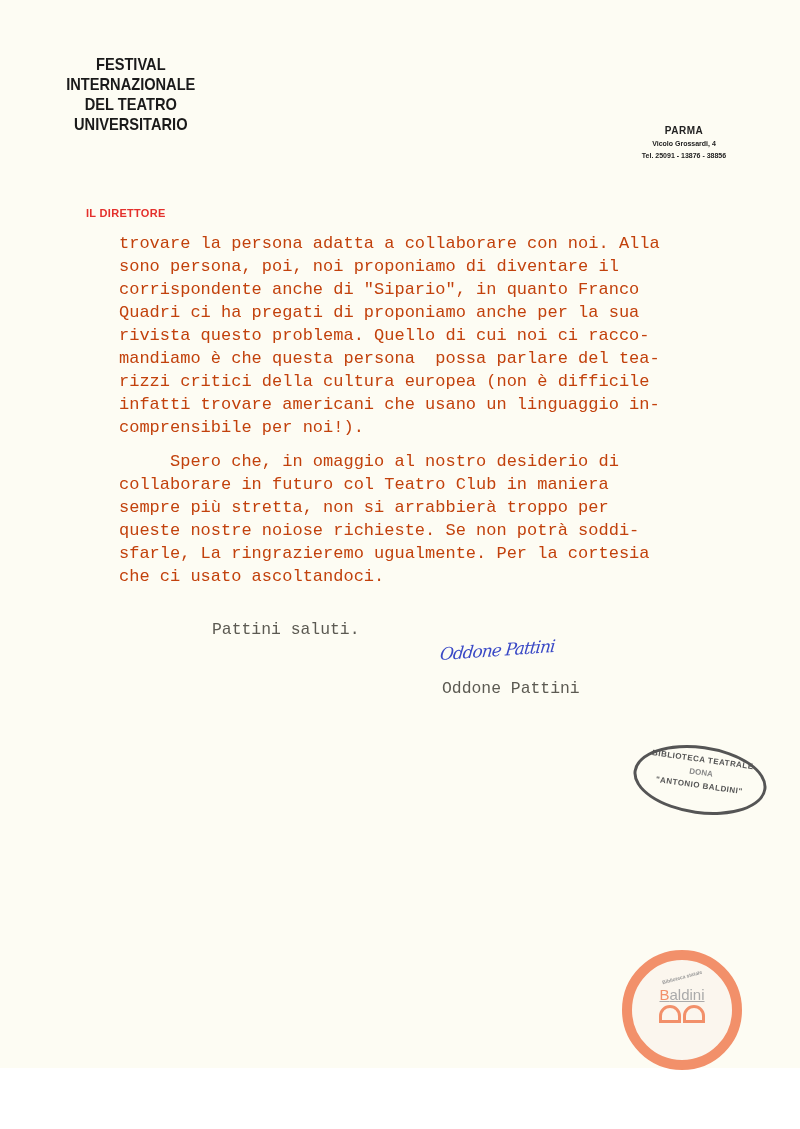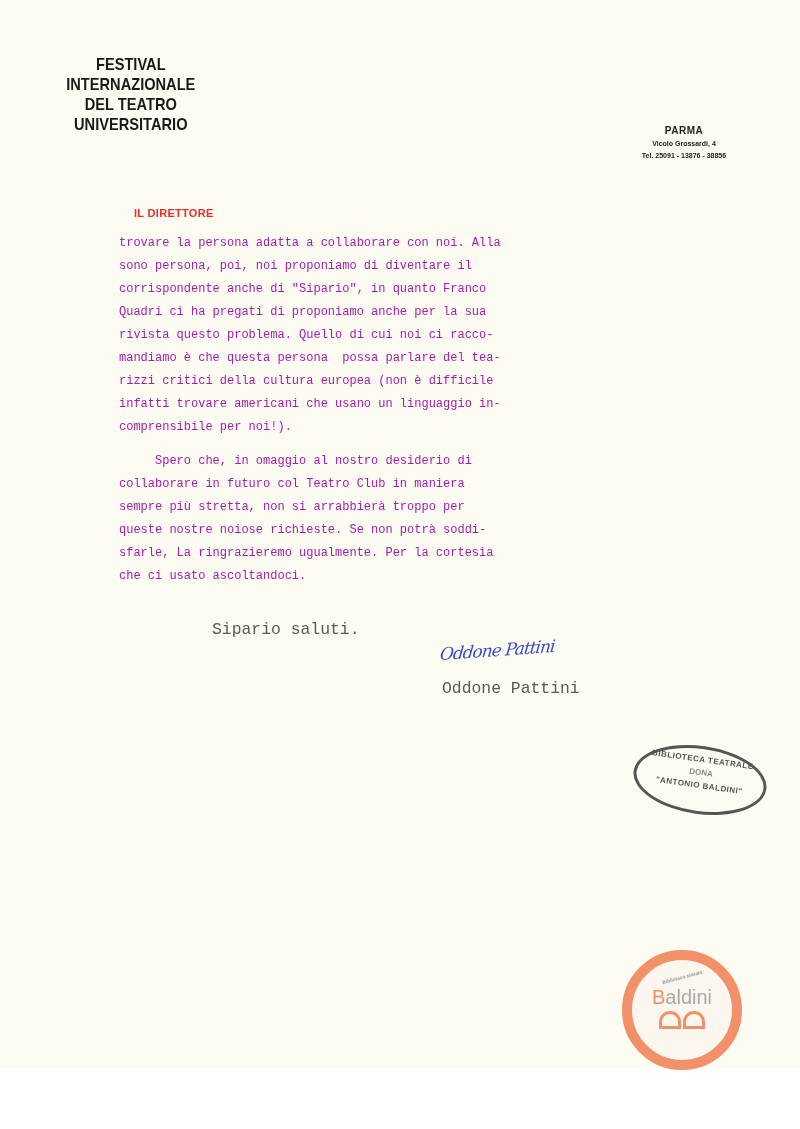--- a/index.html
+++ b/index.html
@@ -24,26 +24,26 @@
     font-family: "Liberation Sans", sans-serif; font-weight: 700; color: #222;
     text-align: center;
     margin-top: 32px;
   }
   .address .city { font-size: 10px; line-height: 14px; letter-spacing: 0.5px; }
   .address .street { font-size: 7px; line-height: 12px; }
   .address .tel { font-size: 7px; line-height: 12px; }
   .director {
     position: absolute; left: 86px; top: 207px;
     font-family: "Liberation Sans", sans-serif; font-weight: 700;
-    font-size: 11px; color: #e4302c; letter-spacing: 0.3px; margin-left: 48px;
+    font-size: 11px; color: #e4302c; letter-spacing: 0.3px;
   }
   .body-text {
     position: absolute; left: 119px; top: 232px; width: 620px;
-    font-family: "Liberation Mono", monospace; font-size: 12px;
-    line-height: 23px; color: #a21caf;
+    font-family: "Liberation Mono", monospace; font-size: 17px;
+    line-height: 23px; color: #c2410c;
   }
   .body-text .line { white-space: pre; height: 23px; }
   .gap { height: 11px; }
   .closing {
     position: absolute; left: 212px; top: 620px;
     font-family: "Liberation Mono", monospace; font-size: 16.4px; color: #5c5a52;
     white-space: pre;
   }
   .signature {
     position: absolute; left: 440px; top: 640px;
@@ -65,21 +65,21 @@
   }
   .stamp .s1 { font-size: 8px; margin-top: 6px; letter-spacing: 0.5px; }
   .stamp .s2 { font-size: 8px; margin-top: 4px; color: #888; }
   .stamp .s3 { font-size: 8px; margin-top: 4px; letter-spacing: 0.5px; }
   .logo {
     position: absolute; left: 622px; top: 950px; width: 100px; height: 100px;
     border: 10px solid #f2906a; border-radius: 50%; background: #fbf6ee;
     font-family: "Liberation Sans", sans-serif; text-align: center;
   }
   .logo .small { font-size: 5px; color: #999; font-weight: 700; line-height: 6px; transform: rotate(-15deg); margin-top: 14px; }
-  .logo .name { font-size: 20px; color: #aaa; margin-top: 6px; }
+  .logo .name { font-size: 15px; color: #aaa; margin-top: 6px; text-decoration: underline; }
   .logo .name span { color: #f2906a; }
   .logo .arches { margin: 2px auto 0 auto; width: 50px; height: 20px; display: flex; justify-content: center; }
   .logo .arch { width: 22px; height: 18px; border: 3px solid #f2906a; border-bottom: 3px solid #f2906a; border-radius: 14px 14px 0 0; box-sizing: border-box; margin: 0 1px; }
 </style>
 </head>
 <body>
 
 <div class="paper">
 
   <div class="letterhead">
@@ -113,21 +113,21 @@
     <div>
       <div class="line">     Spero che, in omaggio al nostro desiderio di</div>
       <div class="line">collaborare in futuro col Teatro Club in maniera</div>
       <div class="line">sempre più stretta, non si arrabbierà troppo per</div>
       <div class="line">queste nostre noiose richieste. Se non potrà soddi-</div>
       <div class="line">sfarle, La ringrazieremo ugualmente. Per la cortesia</div>
       <div class="line">che ci usato ascoltandoci.</div>
     </div>
   </div>
 
-  <div class="closing">Sipario saluti.</div>
+  <div class="closing">Pattini saluti.</div>
 
   <div class="signature">Oddone Pattini</div>
   <div class="signer">Oddone Pattini</div>
 
   <div class="stamp">
     <div class="s1">BIBLIOTECA TEATRALE</div>
     <div class="s2">DONA</div>
     <div class="s3">"ANTONIO BALDINI"</div>
   </div>
 

